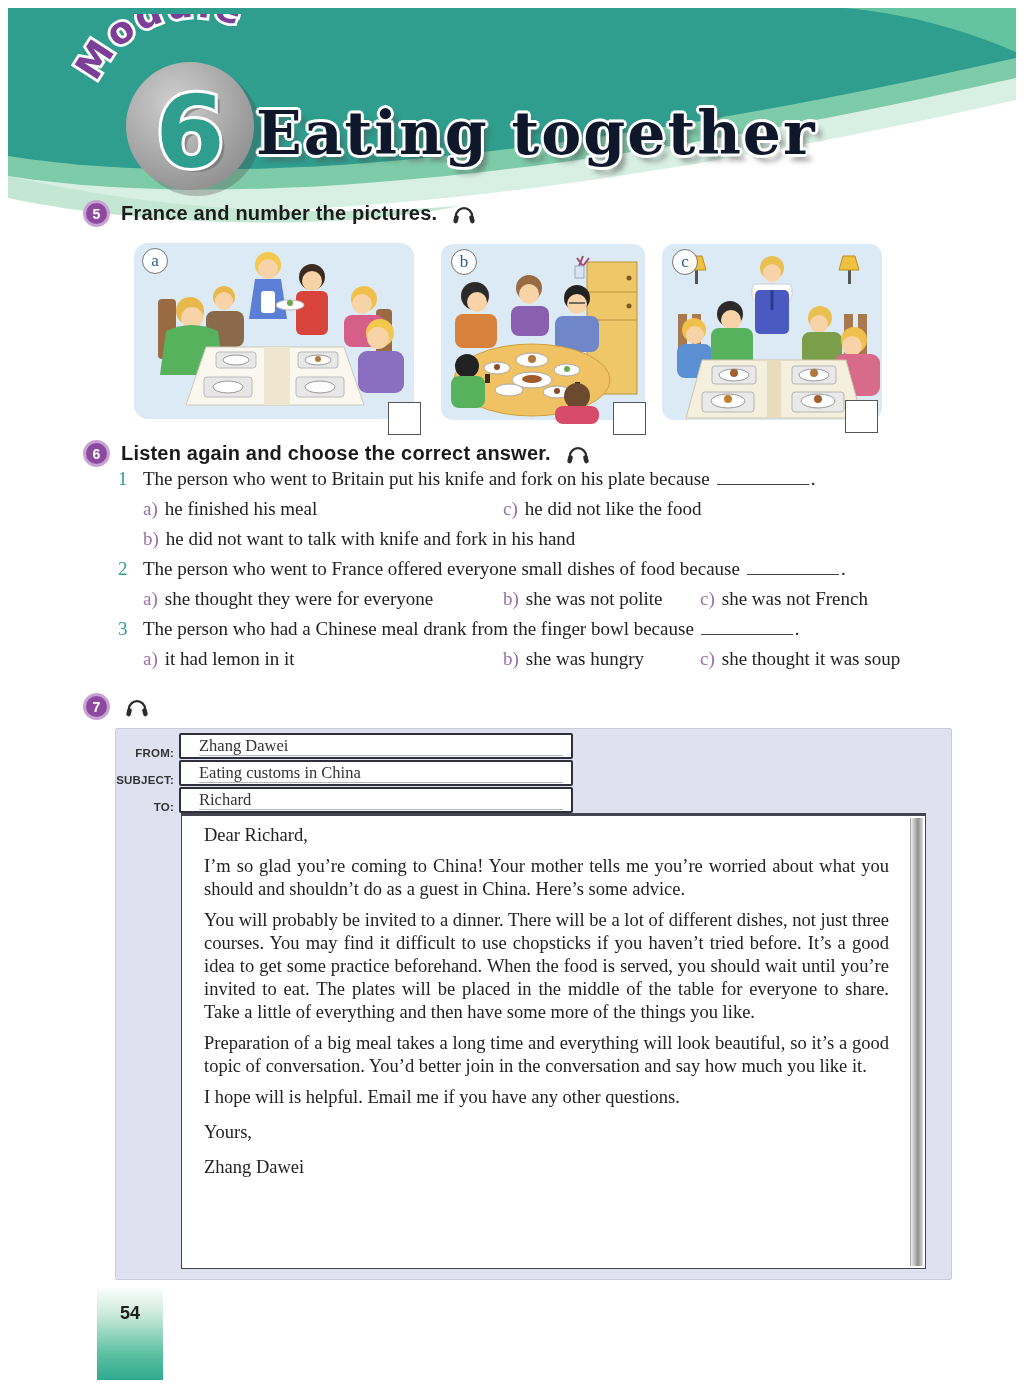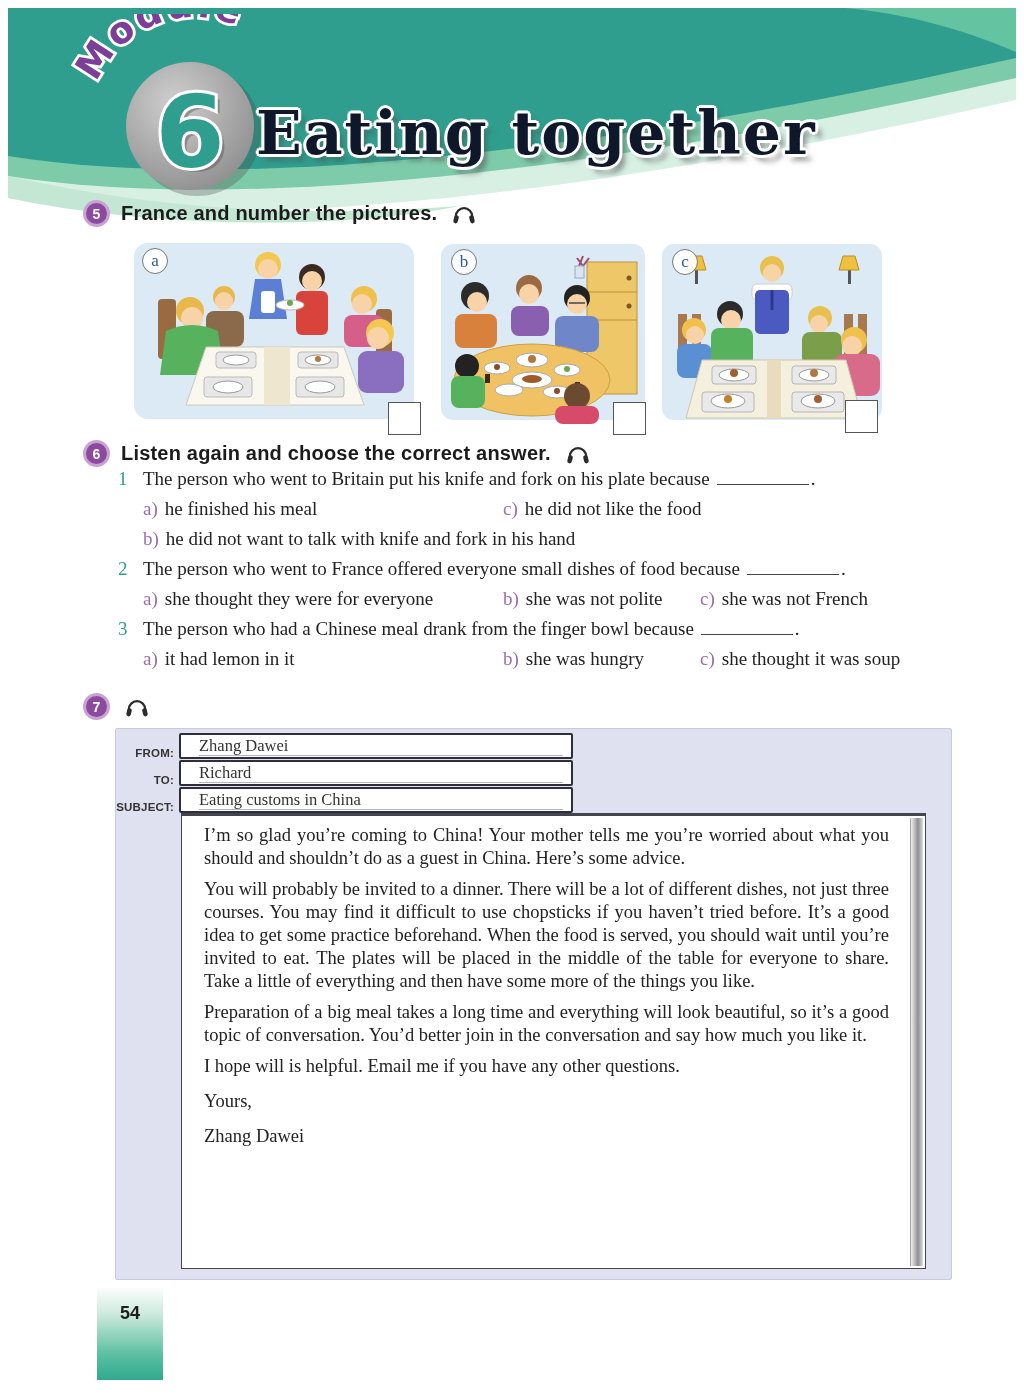--- a/index.html
+++ b/index.html
@@ -331,35 +331,36 @@
   </div>
 
   <div class="email-panel">
     <div class="field-row first">
       <span class="field-label">FROM:</span>
       <span class="field-box">
         <span class="field-value">Zhang Dawei</span>
       </span>
     </div>
     <div class="field-row">
+      <span class="field-label">SUBJECT:</span>
+      <span class="field-box">
+        <span class="field-value">Eating customs in China</span>
+      </span>
+    </div>
+    <div class="field-row">
       <span class="field-label">TO:</span>
       <span class="field-box">
         <span class="field-value">Richard</span>
       </span>
     </div>
-    <div class="field-row">
-      <span class="field-label">SUBJECT:</span>
-      <span class="field-box">
-        <span class="field-value">Eating customs in China</span>
-      </span>
-    </div>
 
     <div class="email-body">
       <div class="email-scrollbar"></div>
       <div class="email-text">
+        <p class="noj">Dear Richard,</p>
         <p>I’m so glad you’re coming to China! Your mother tells me you’re worried about what you should and shouldn’t do as a guest in China. Here’s some advice.</p>
         <p>You will probably be invited to a dinner. There will be a lot of different dishes, not just three courses. You may find it difficult to use chopsticks if you haven’t tried before. It’s a good idea to get some practice beforehand. When the food is served, you should wait until you’re invited to eat. The plates will be placed in the middle of the table for everyone to share. Take a little of everything and then have some more of the things you like.</p>
         <p>Preparation of a big meal takes a long time and everything will look beautiful, so it’s a good topic of conversation. You’d better join in the conversation and say how much you like it.</p>
         <p class="noj">I hope will is helpful. Email me if you have any other questions.</p>
         <p class="noj sig">Yours,</p>
         <p class="noj sig">Zhang Dawei</p>
       </div>
     </div>
   </div>
 

